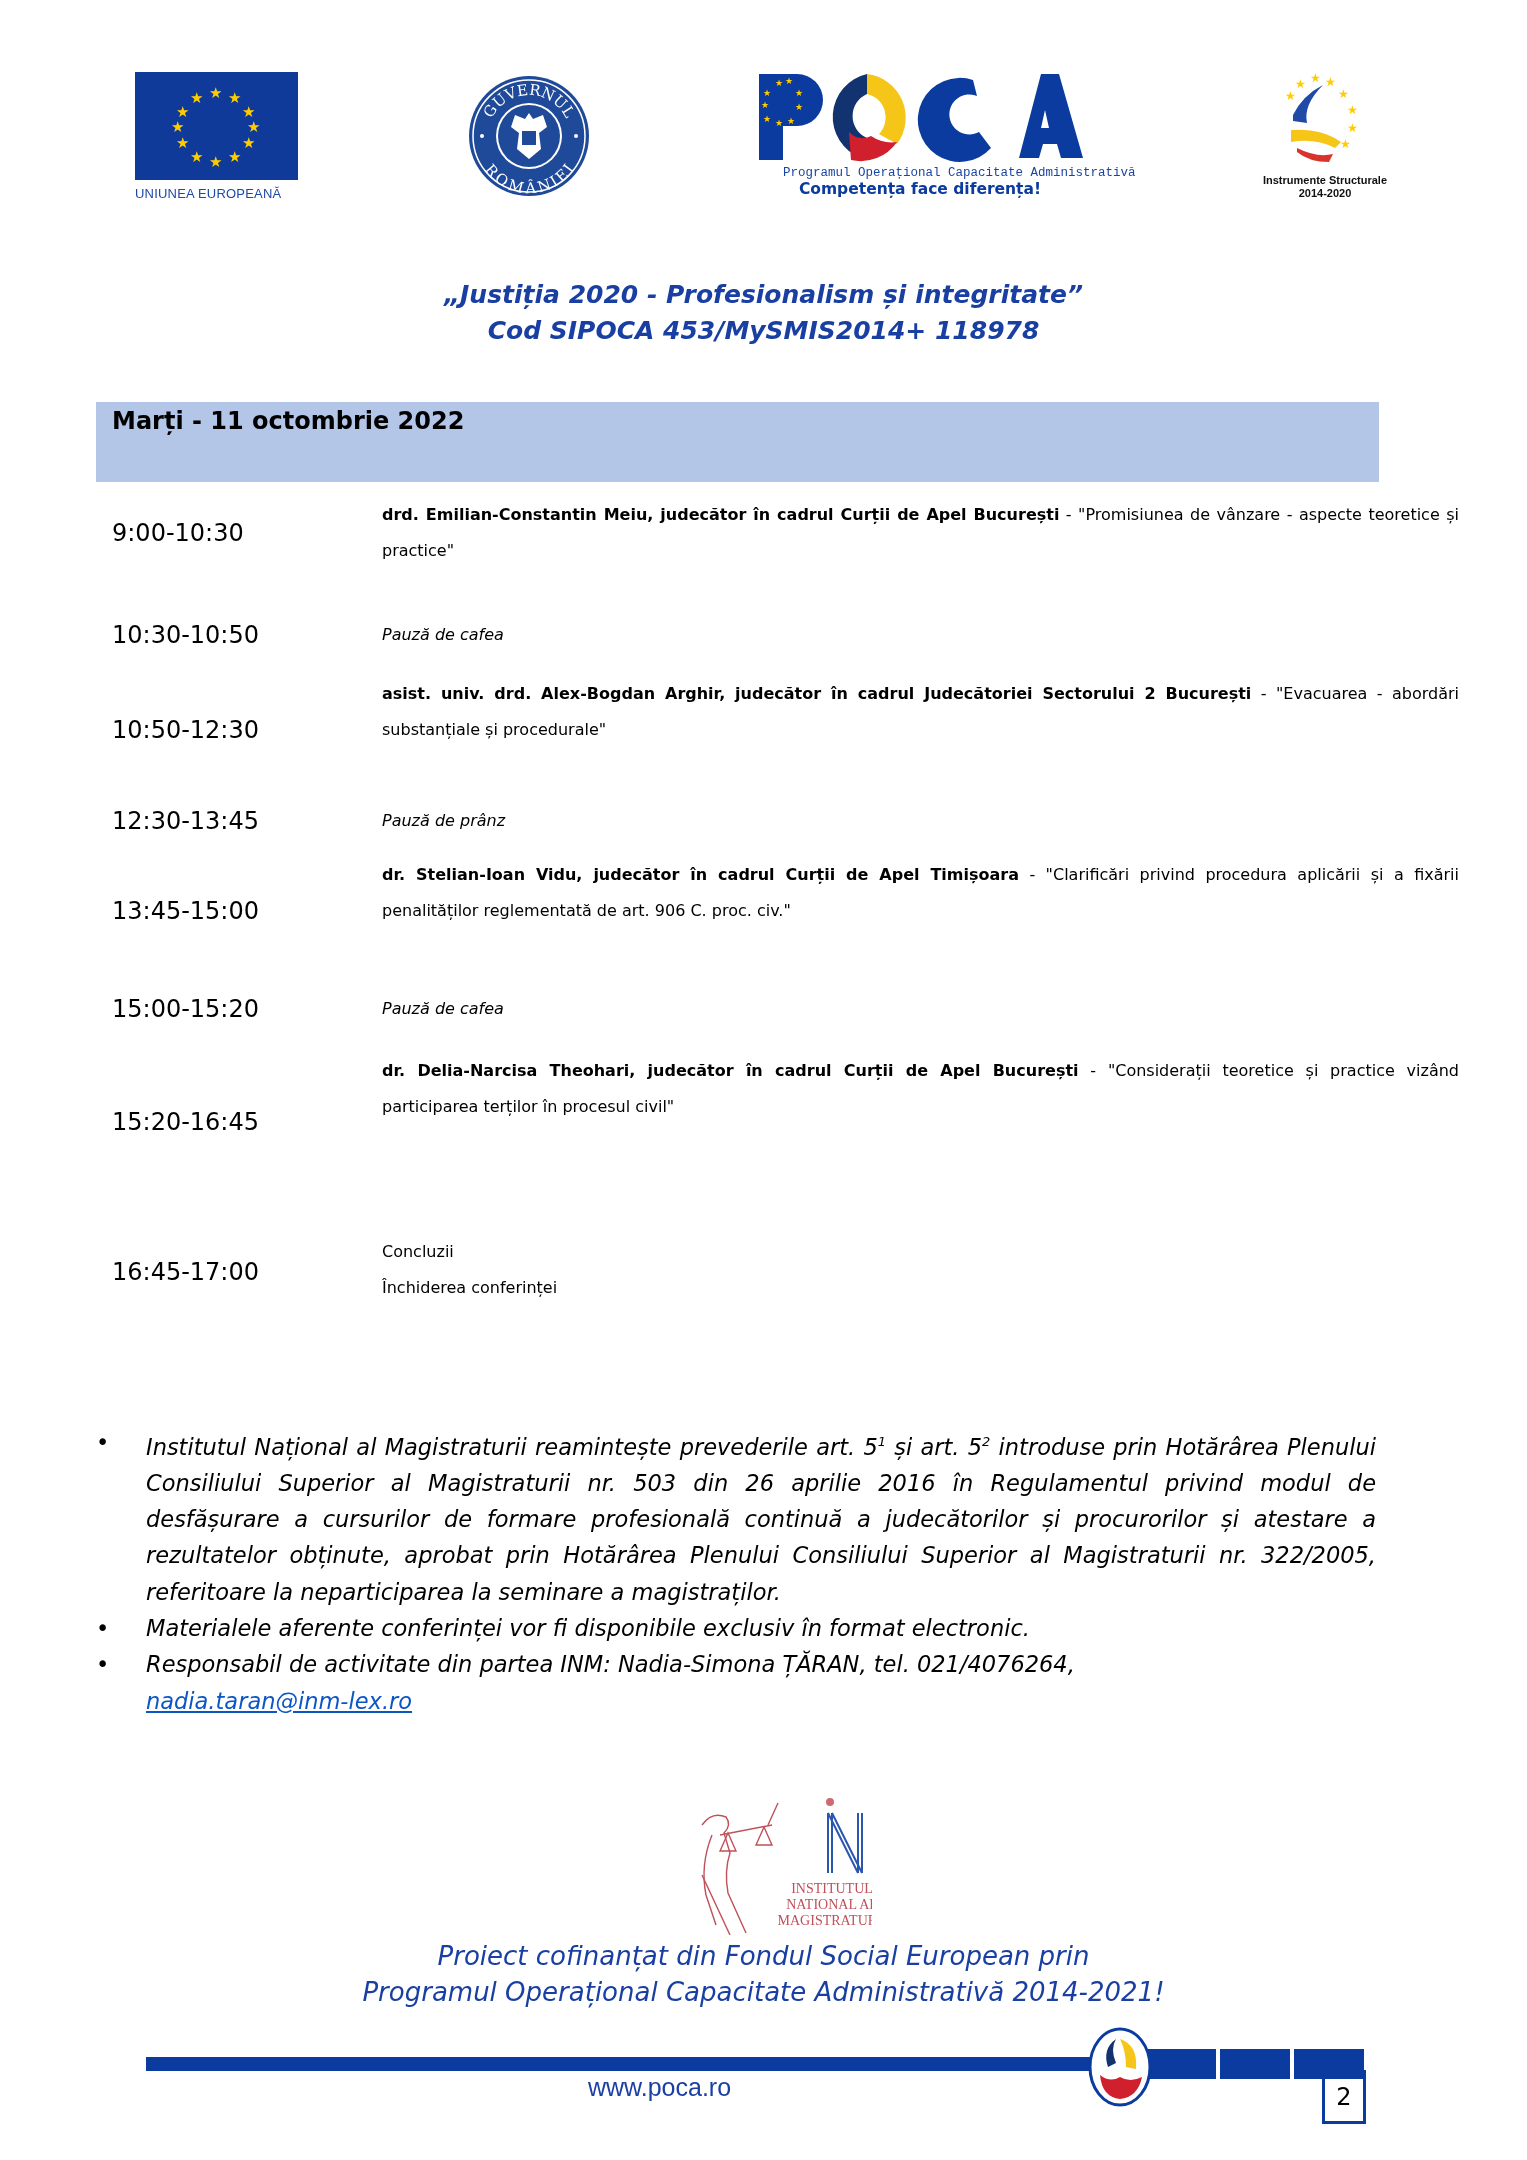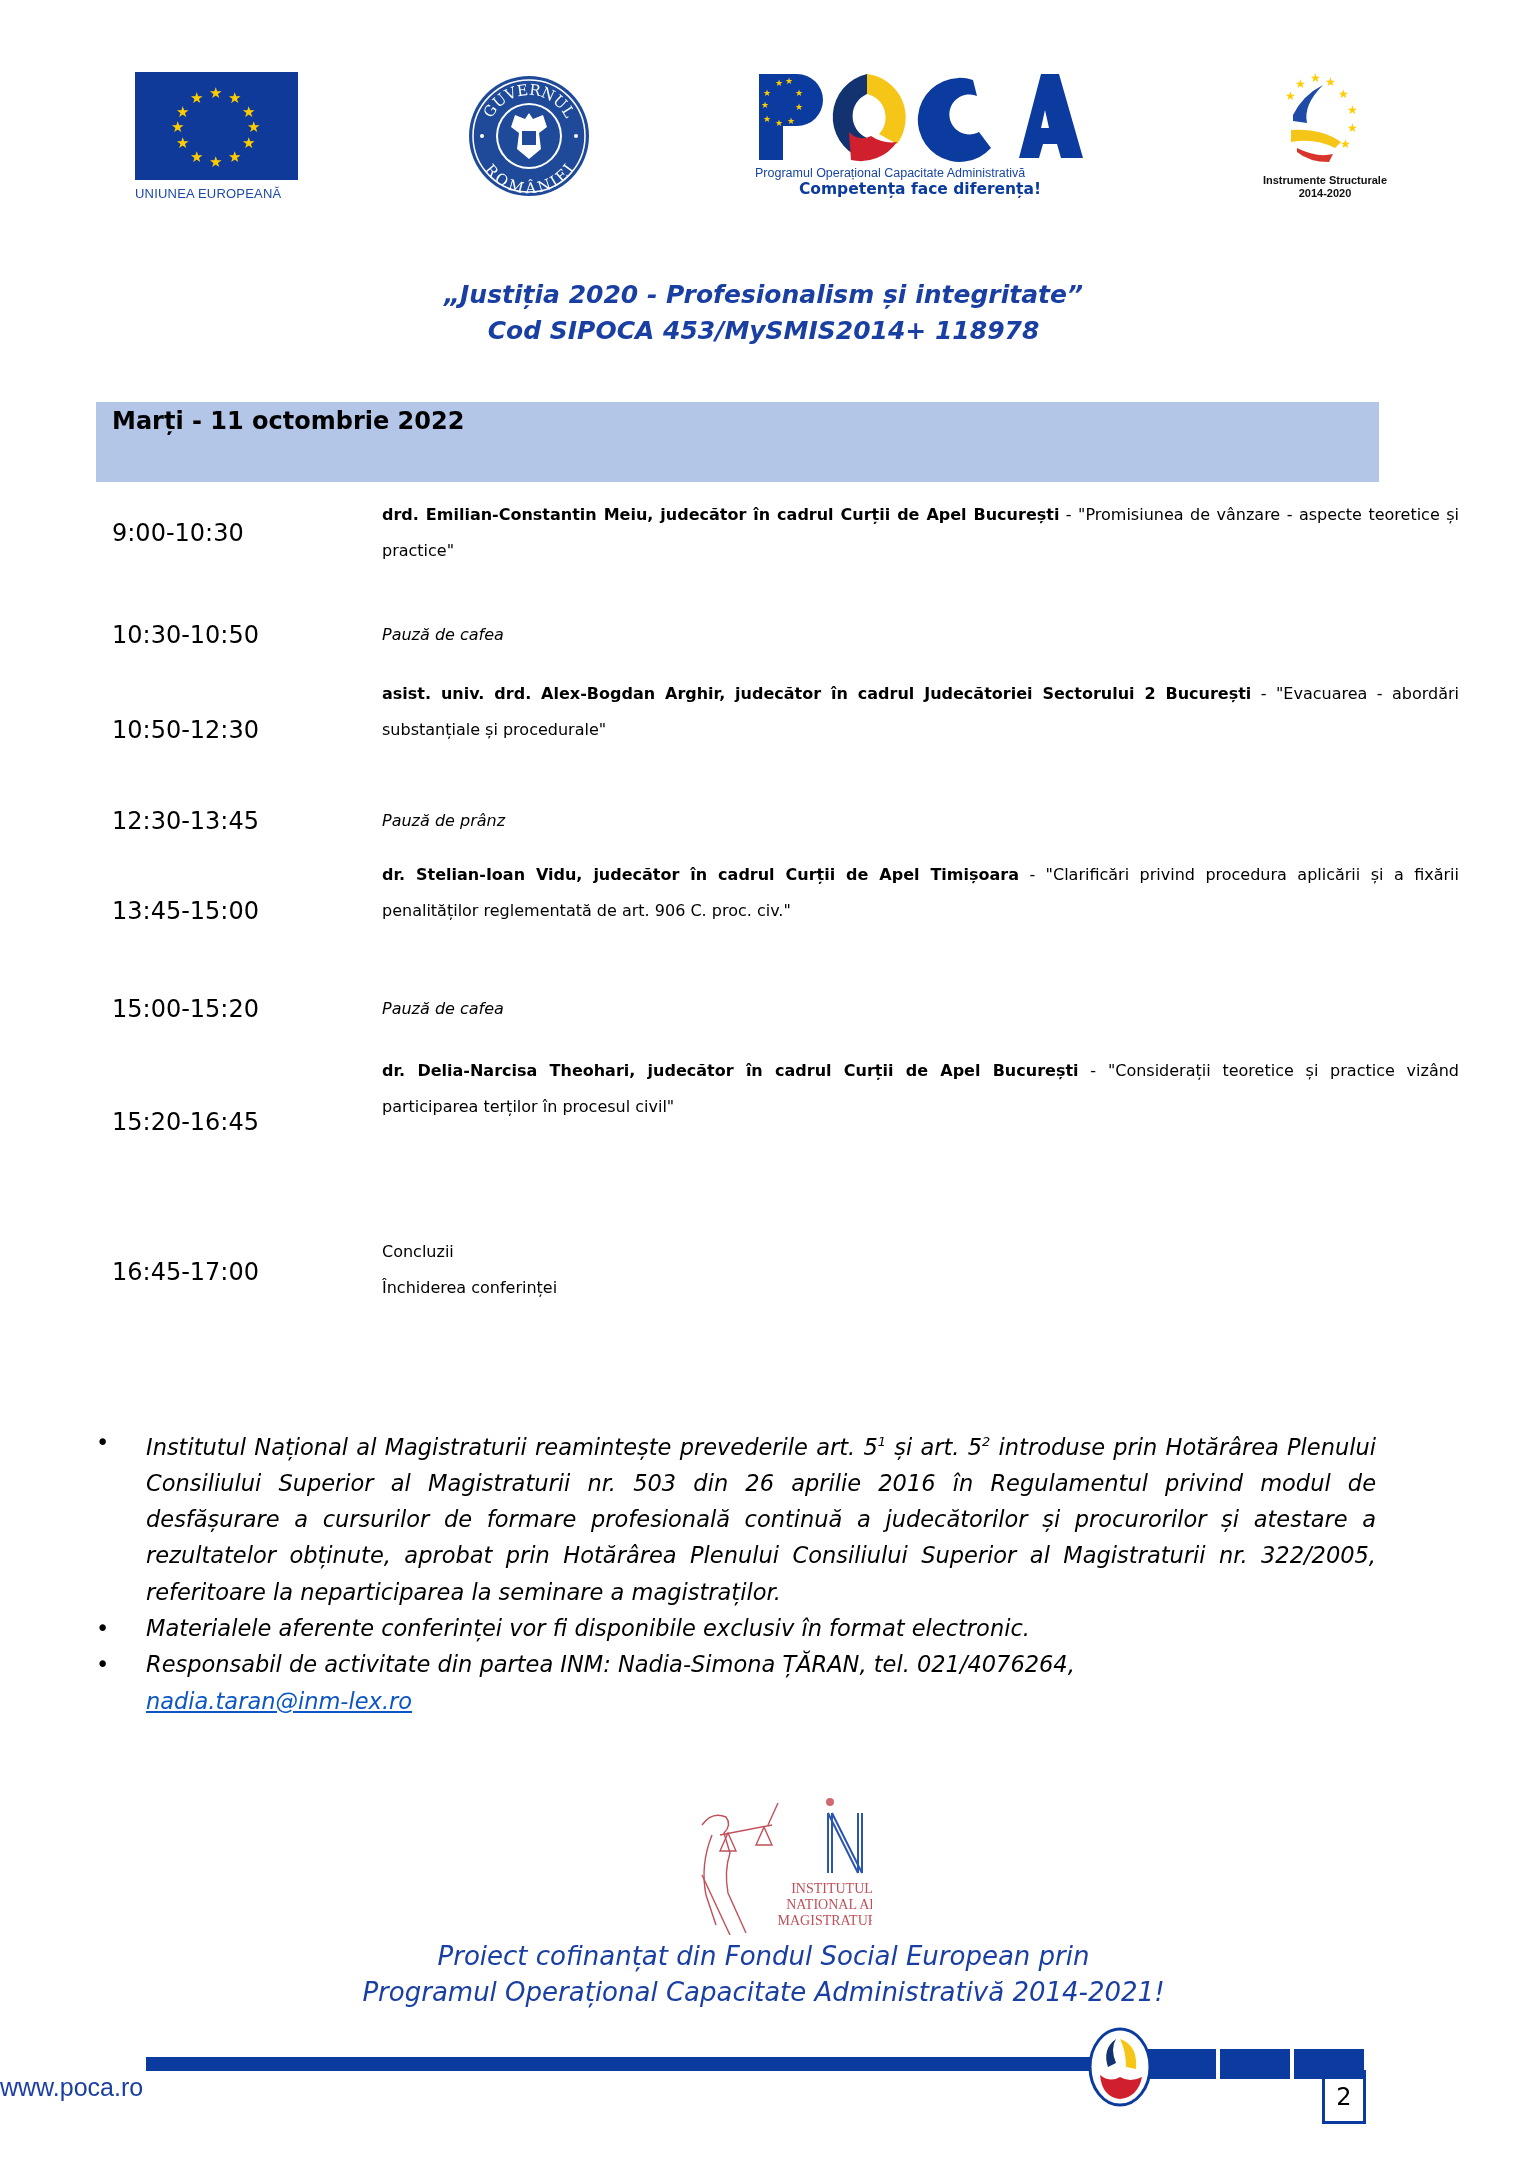--- a/index.html
+++ b/index.html
@@ -9,21 +9,21 @@
 
   
   #logo-eu { left:135px; top:72px; width:165px; height:130px; }
   .eu-flag { width:163px; height:108px; background:#0f3a9a; position:relative; }
   .eu-flag .star { position:absolute; color:#ffcc00; font-size:15px; line-height:15px; }
   .eu-label { font-family:"Liberation Sans", sans-serif; font-size:13px; color:#1d4aa8; margin-top:6px; white-space:nowrap; letter-spacing:0.2px;}
 
   #logo-gov { left:468px; top:75px; width:122px; height:122px; }
   #logo-poca { left:755px; top:70px; width:330px; height:135px; }
   .poca-word { font-family:"DejaVu Sans", sans-serif; font-weight:bold; font-size:98px; color:#0b3b9e; letter-spacing:-4px; line-height:92px; height:92px; white-space:nowrap; position:relative;}
-  .poca-sub1 { font-family:Liberation Sans, sans-serif; font-size:12.5px; color:#1a46a3; white-space:nowrap; margin-top:4px; }
+  .poca-sub1 { font-family:Liberation Mono, monospace; font-size:12.5px; color:#1a46a3; white-space:nowrap; margin-top:4px;margin-left:28px; }
   .poca-sub2 { font-family:"DejaVu Sans", sans-serif; font-size:15.5px; color:#0b3b9e; font-weight:bold; text-align:center; white-space:nowrap; }
 
   #logo-is { left:1255px; top:70px; width:140px; height:135px; }
   .is-label { font-family:"Liberation Sans", sans-serif; font-weight:bold; font-size:11px; text-align:center; line-height:13px; color:#111; }
 
   
   #title { left:0; width:1527px; top:277px; text-align:center; color:#1a3fa3;
            font-family:"DejaVu Sans", sans-serif; font-style:italic; font-weight:bold;
            font-size:25px; line-height:36px; }
 
@@ -45,21 +45,21 @@
   #notes li .bullet { position:absolute; left:0; top:0; font-style:normal; }
   #notes sup { font-size:13px; }
   #notes a { color:#0b55c4; text-decoration:underline; }
 
   
   #logo-inm { left:672px; top:1795px; width:200px; height:140px; }
 
   #footer-text { left:0; width:1527px; top:1938px; text-align:center; color:#1a3fa3; font-style:italic; font-size:26px; line-height:36px; }
 
   #footer-bar { left:146px; top:2045px; width:1242px; height:30px; }
-  #footer-url { left:0; width:1373px; top:2073px; color:#1a3fa3; font-size:25px; font-family:"Liberation Sans", sans-serif; padding-right:54px; box-sizing:border-box;}
+  #footer-url { left:0; width:1373px; top:2073px; text-align:center; color:#1a3fa3; font-size:25px; font-family:"Liberation Sans", sans-serif; padding-right:54px; box-sizing:border-box;}
   #page-num { left:1322px; top:2070px; width:44px; height:54px; border:3px solid #0b3b9e; box-sizing:border-box; text-align:center; font-size:24px; line-height:48px; }
 </style>
 </head>
 <body>
 
 <div id="logo-eu" class="abs">
   <div class="eu-flag">
     <span class="star" style="left:74px;top:14px">★</span>
     <span class="star" style="left:93px;top:19px">★</span>
     <span class="star" style="left:107px;top:33px">★</span>

